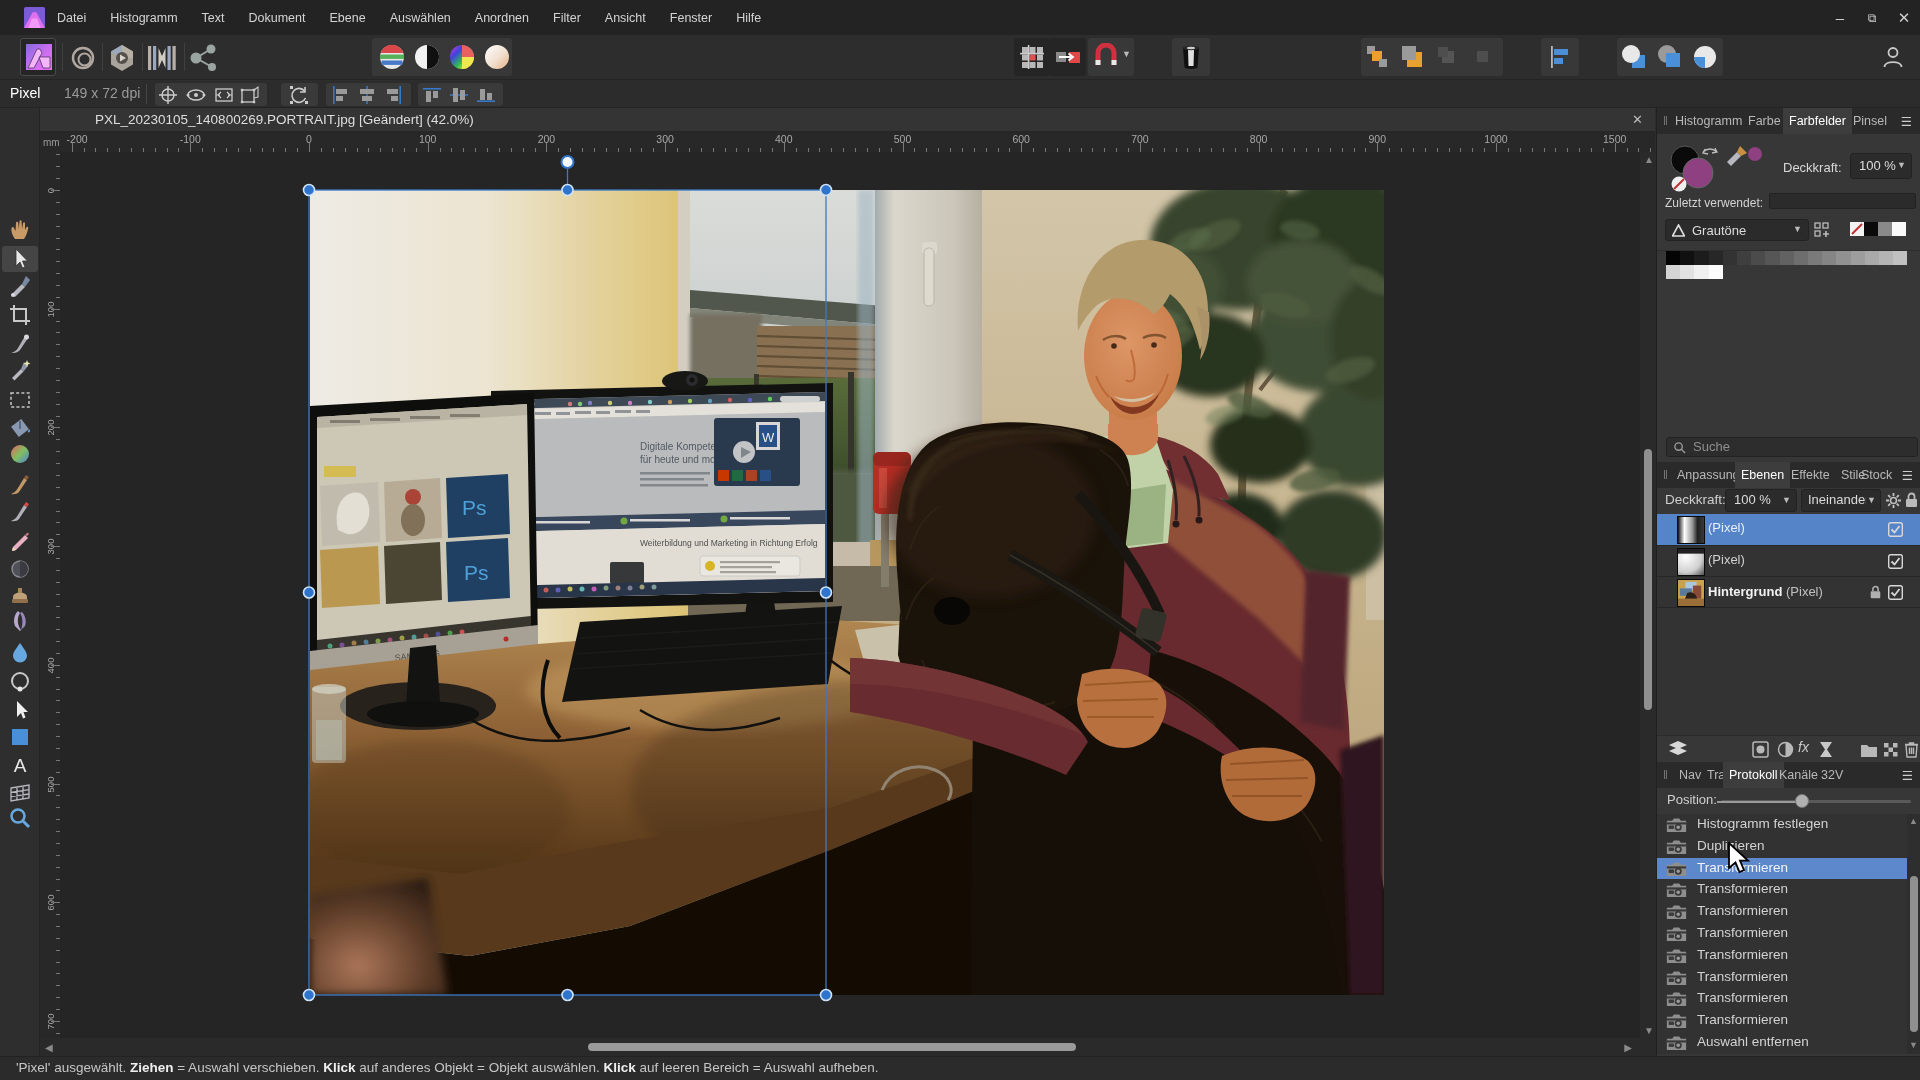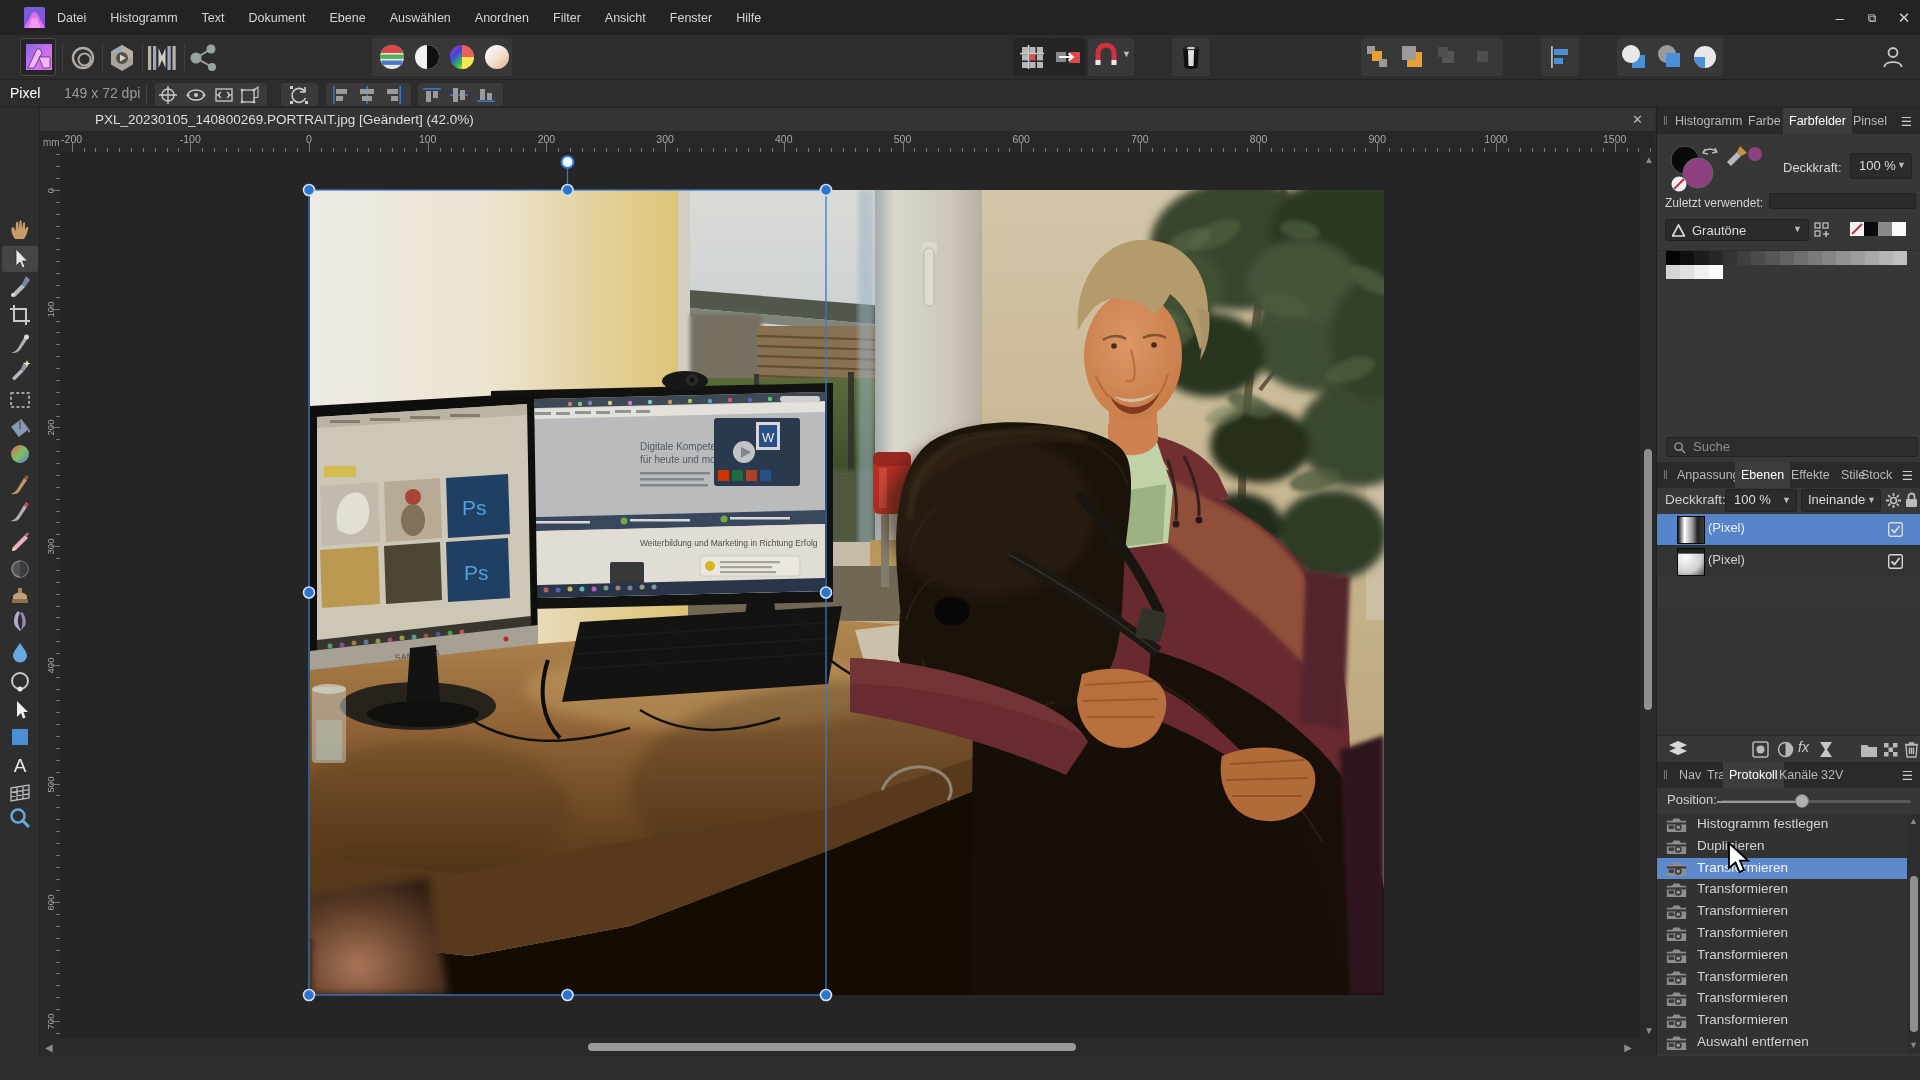--- a/index.html
+++ b/index.html
@@ -412,21 +412,21 @@
       </svg>
 </div>
 <div id="tabbar">
       <span class="title">PXL_20230105_140800269.PORTRAIT.jpg [Geändert] (42.0%)</span>
       <span class="close">✕</span>
     </div>
 <div id="corner">
       <span style="position:absolute;left:3px;top:5px">mm</span>
     </div>
 <div id="hruler">
-      <span class="rnum" style="left:-4.400000000000006px;top:1px;width:32px;text-align:center;display:inline-block">-200</span>
+      <span class="rnum" style="left:-4.400000000000006px;top:1px;width:32px;text-align:right;display:inline-block">-200</span>
       <span class="rnum" style="left:114.30000000000001px;top:1px;width:32px;text-align:center;display:inline-block">-100</span>
       <span class="rnum" style="left:233px;top:1px;width:32px;text-align:center;display:inline-block">0</span>
       <span class="rnum" style="left:351.7px;top:1px;width:32px;text-align:center;display:inline-block">100</span>
       <span class="rnum" style="left:470.4px;top:1px;width:32px;text-align:center;display:inline-block">200</span>
       <span class="rnum" style="left:589.1px;top:1px;width:32px;text-align:center;display:inline-block">300</span>
       <span class="rnum" style="left:707.8px;top:1px;width:32px;text-align:center;display:inline-block">400</span>
       <span class="rnum" style="left:826.5px;top:1px;width:32px;text-align:center;display:inline-block">500</span>
       <span class="rnum" style="left:945.2px;top:1px;width:32px;text-align:center;display:inline-block">600</span>
       <span class="rnum" style="left:1063.9px;top:1px;width:32px;text-align:center;display:inline-block">700</span>
       <span class="rnum" style="left:1182.6px;top:1px;width:32px;text-align:center;display:inline-block">800</span>
@@ -1186,20 +1186,39 @@
             </defs>
             <rect width="28" height="28" fill="url(#lg1)"></rect>
             <rect width="28" height="5" fill="#222"></rect>
           </svg>
           <span style="position:absolute;left:51px;top:6px;color:#d0d0d0">(Pixel)</span>
           <svg width="15" height="15" style="position:absolute;left:231px;top:8px" viewBox="0 0 15 15">
             <rect x="0.7" y="0.7" width="13.6" height="13.6" rx="2" fill="none" stroke="#d8d8d8" stroke-width="1.4"></rect>
             <path d="M3.5 7.5 L6.5 10.5 L11.5 4" fill="none" stroke="#d8d8d8" stroke-width="1.8"></path>
           </svg>
         </div>
+        <div style="position:absolute;left:0;top:62px;width:264px;height:32px;background:#333;border-top:1px solid #272727;border-bottom:1px solid #272727">
+          <svg width="28" height="28" style="position:absolute;left:20px;top:1.5px;border:1.5px solid #0a0a0a" viewBox="0 0 28 28">
+            <rect width="28" height="28" fill="#caa24e"></rect>
+            <rect x="8" y="2" width="12" height="9" fill="#a8c8e0"></rect>
+            <rect x="2" y="9" width="13" height="8" fill="#5a7a9a"></rect>
+            <rect x="16" y="6" width="9" height="14" fill="#8a4a38"></rect>
+            <path d="M10 14 C14 12 18 14 20 18 L22 28 L6 24 Z" fill="#2a2018"></path>
+            <rect x="0" y="20" width="28" height="8" fill="#9a7038"></rect>
+          </svg>
+          <span style="position:absolute;left:51px;top:7px;color:#f2f2f2;font-weight:bold">Hintergrund <span style="font-weight:normal;color:#c0c0c0">(Pixel)</span></span>
+          <svg width="13" height="15" style="position:absolute;left:212px;top:8px" viewBox="0 0 15 17">
+            <rect x="2" y="7" width="11" height="8" rx="1" fill="#b0b0b0"></rect>
+            <path d="M4.5 7 L4.5 4.5 A3 3 0 0 1 10.5 4.5 L10.5 7" fill="none" stroke="#b0b0b0" stroke-width="1.8"></path>
+          </svg>
+          <svg width="15" height="15" style="position:absolute;left:231px;top:8px" viewBox="0 0 15 15">
+            <rect x="0.7" y="0.7" width="13.6" height="13.6" rx="2" fill="none" stroke="#d8d8d8" stroke-width="1.4"></rect>
+            <path d="M3.5 7.5 L6.5 10.5 L11.5 4" fill="none" stroke="#d8d8d8" stroke-width="1.8"></path>
+          </svg>
+        </div>
       </div>
   <div class="abs" style="left:0;top:500px;width:264px;height:127px;background:#333333"></div>
   <div class="abs" style="left:0;top:627px;width:264px;height:27px;background:#373737;border-top:1px solid #2a2a2a">
     <svg class="abs" width="22" height="18" style="left:10px;top:4px" viewBox="0 0 22 18">
           <path d="M2 5 L11 1 L20 5 L11 9 Z M2 11 L11 7 L20 11 L11 15 Z" fill="#d8d8d8"></path>
         </svg>
     <svg class="abs" width="17" height="17" style="left:95px;top:5px" viewBox="0 0 17 17">
           <rect x="1" y="1" width="15" height="15" rx="2" fill="none" stroke="#b8b8b8" stroke-width="1.5"></rect>
           <circle cx="8.5" cy="8.5" r="4" fill="#b8b8b8"></circle>
         </svg>
@@ -1357,13 +1376,14 @@
       </div>
   <div class="abs" style="left:250px;top:706px;width:14px;height:240px;background:#2e2e2e">
     <span class="sarrow" style="left:2px;top:2px;font-size:9px">▲</span>
     <div class="abs" style="left:3px;top:62px;width:8px;height:156px;background:#8f8f8f;border-radius:4px"></div>
     <span class="sarrow" style="left:2px;top:226px;font-size:9px">▼</span>
   </div>
   <svg class="abs" width="26" height="36" style="left:70px;top:734px;z-index:60" viewBox="0 0 26 36">
         <path d="M2 1 L2 26 L8.5 20.5 L12.5 30 L17 28 L13 18.7 L21 18.7 Z" fill="#fff" stroke="#000" stroke-width="1.8"></path>
       </svg>
 </div>
+<div id="statusbar"><span style="margin-left:16px">'Pixel' ausgewählt. <b>Ziehen</b> = Auswahl verschieben. <b>Klick</b> auf anderes Objekt = Objekt auswählen. <b>Klick</b> auf leeren Bereich = Auswahl aufheben.</span></div>
 </div>
 
 </body></html>

